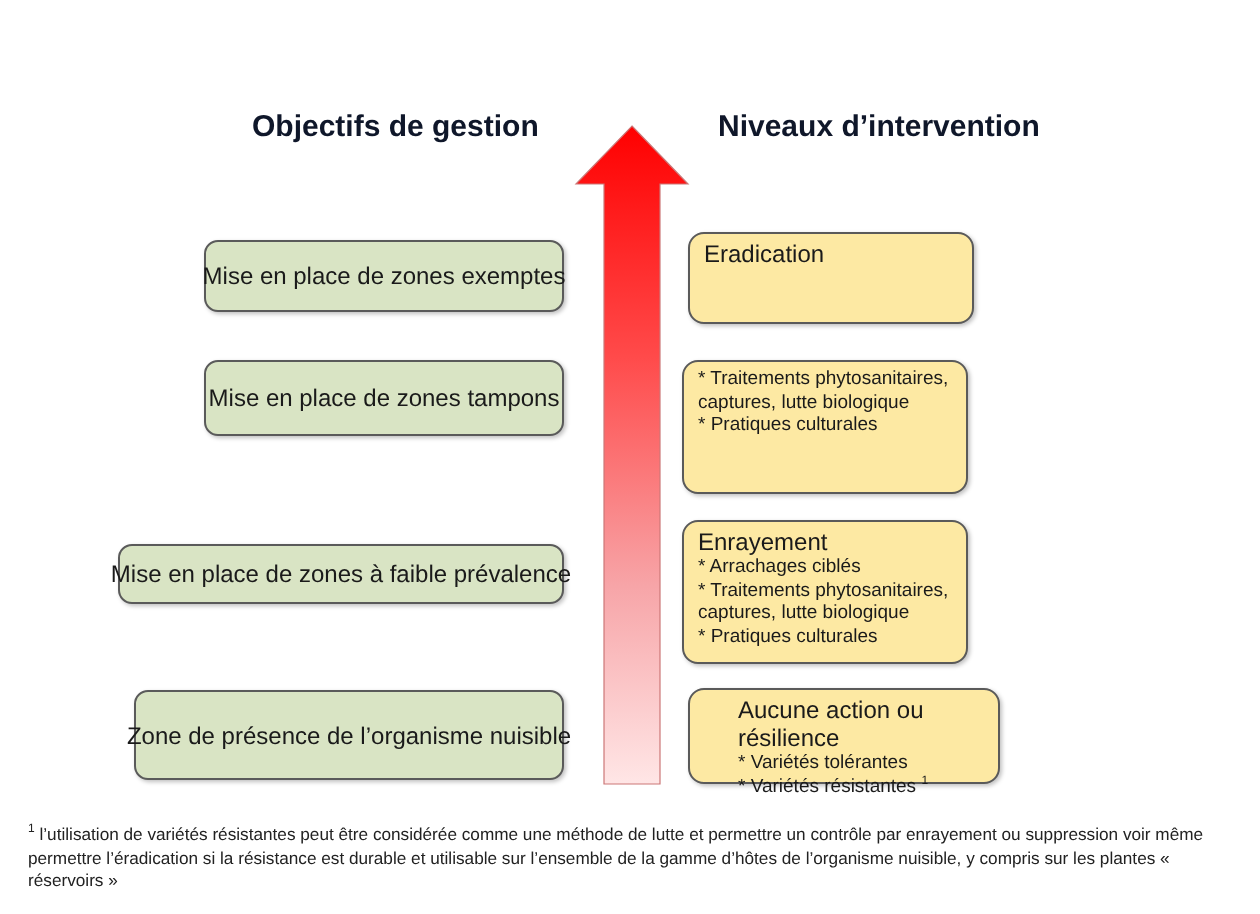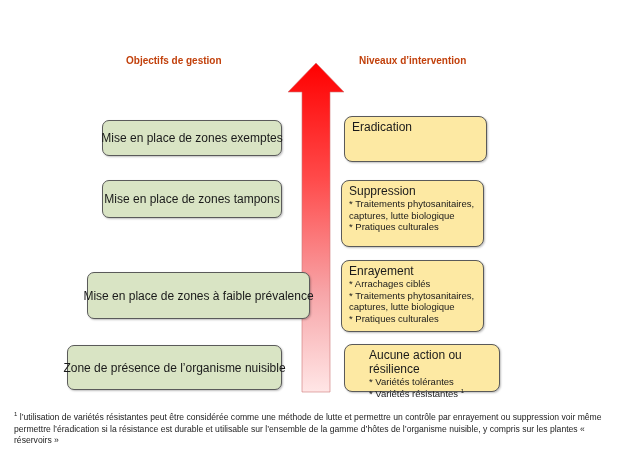--- a/index.html
+++ b/index.html
@@ -1,18 +1,18 @@
 <!DOCTYPE html>
 <html><head>
 <meta charset="utf-8">
 <style>
   html, body { margin:0; padding:0; background:#ffffff; }
   body { width:630px; height:457px; position:relative; overflow:hidden;
          font-family: "Liberation Sans", "DejaVu Sans", sans-serif; color:#1a1a1a; }
-  .heading { position:absolute; font-weight:bold; font-size:10px; color:#c2410c; white-space:nowrap; }
+  .heading { position:absolute; font-weight:bold; font-size:15px; color:#0f172a; white-space:nowrap; }
   .gbox { position:absolute; background:#d9e4c4; border:1px solid #5a5a5a; border-radius:7px;
           box-shadow:1px 1px 2px rgba(0,0,0,0.25);
           display:flex; align-items:center; justify-content:center;
           font-size:12px; color:#1a1a1a; white-space:nowrap; box-sizing:border-box; }
   .ybox { position:absolute; background:#fde9a3; border:1px solid #5a5a5a; border-radius:8px;
           box-shadow:1px 1px 2px rgba(0,0,0,0.25); box-sizing:border-box;
           padding:3px 6px 3px 7px; }
   .ybox .ttl { font-size:12px; line-height:14px; color:#1a1a1a; }
   .ybox .ln { font-size:9.5px; line-height:11.5px; color:#1a1a1a; white-space:nowrap; }
   .arrow { position:absolute; left:286px; top:62px; width:60px; height:332px; }
@@ -36,33 +36,32 @@
   </defs>
   <path d="M30 1 L58 30 L44 30 L44 330 L16 330 L16 30 L2 30 Z" fill="url(#ag)" stroke="#c77" stroke-width="0.6"></path>
 </svg>
 
 <div class="gbox" style="left:102px; top:120px; width:180px; height:36px;justify-content:center;">
   <span>Mise en place de zones exemptes</span>
 </div>
 <div class="gbox" style="left:102px; top:180px; width:180px; height:38px;">
   <span>Mise en place de zones tampons</span>
 </div>
-<div class="gbox" style="left:59px; top:272px; width:223px; height:47px;margin-left:28px;">
+<div class="gbox" style="left:59px; top:272px; width:223px; height:30px;">
   <span>Mise en place de zones à faible prévalence</span>
 </div>
 <div class="gbox" style="left:67px; top:345px; width:215px; height:45px;">
   <span>Zone de présence de l’organisme nuisible</span>
 </div>
 
 <div class="ybox" style="left:344px; top:116px; width:143px; height:46px;">
   <div class="ttl">Eradication</div>
 </div>
 
 <div class="ybox" style="left:341px; top:180px; width:143px; height:67px;">
-  <div class="ttl">Suppression</div>
   <div class="ln">* Traitements phytosanitaires,</div>
   <div class="ln">captures, lutte biologique</div>
   <div class="ln">* Pratiques culturales</div>
 </div>
 
 <div class="ybox" style="left:341px; top:260px; width:143px; height:72px;">
   <div class="ttl">Enrayement</div>
   <div class="ln">* Arrachages ciblés</div>
   <div class="ln">* Traitements phytosanitaires,</div>
   <div class="ln">captures, lutte biologique</div>

